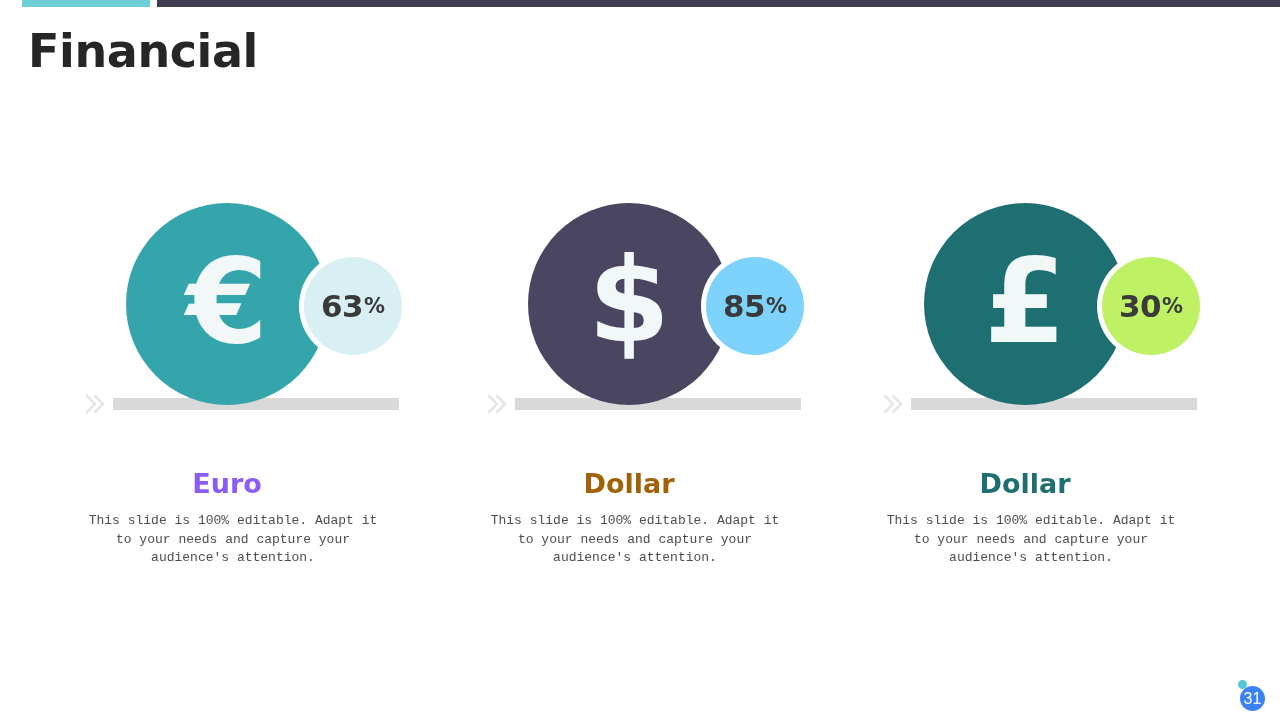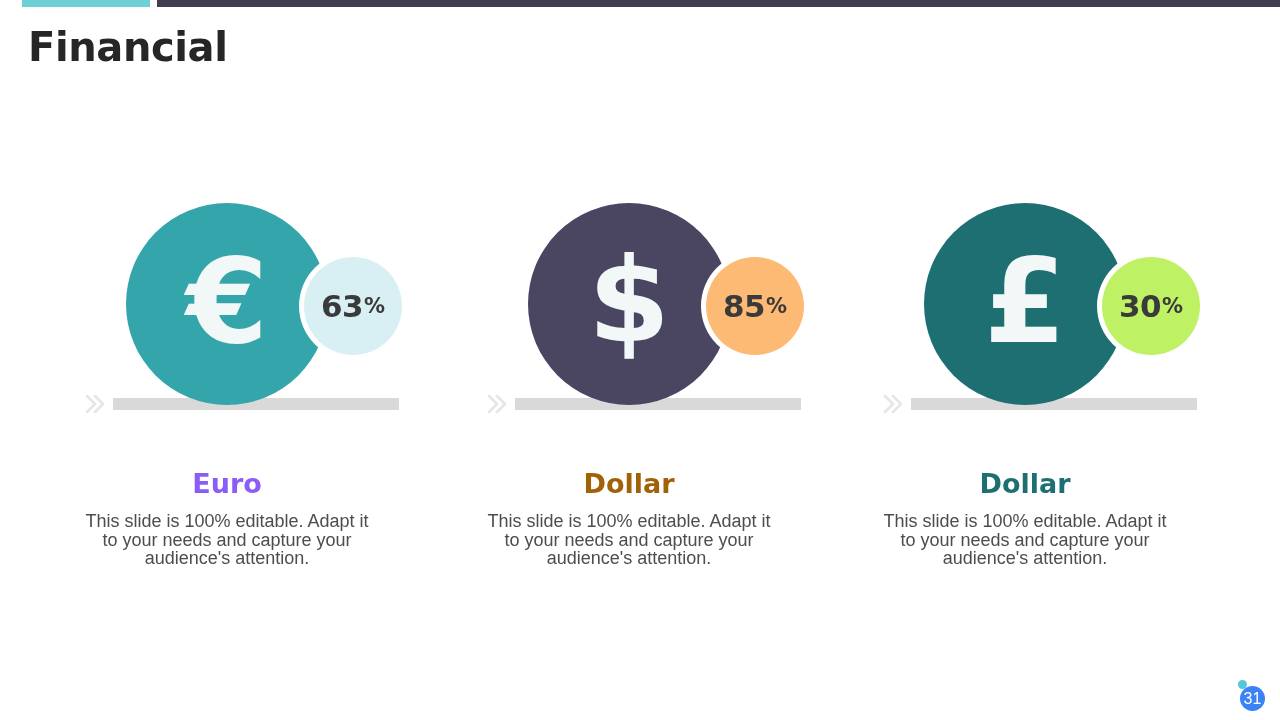--- a/index.html
+++ b/index.html
@@ -39,21 +39,21 @@
     width: 1123px;
     height: 7px;
     background: #3f3d4f;
   }
 
   
   .page-title {
     position: absolute;
     top: 24px;
     left: 28px;
-    font-size: 40px;
+    font-size: 46px;
     font-weight: bold;
     color: #262626;
     letter-spacing: -0.4px;
     font-family: "DejaVu Sans", sans-serif;
   }
 
   
   .cards {
     position: absolute;
     top: 190px;
@@ -162,27 +162,27 @@
     left: 0;
     width: 402px;
     text-align: center;
     font-size: 27px;
     font-weight: bold;
     font-family: "DejaVu Sans", sans-serif;
   }
   .body-text {
     position: absolute;
     top: 322px;
-    left: 51px;
+    left: 57px;
     width: 300px;
     text-align: center;
-    font-size: 18px;
+    font-size: 13px;
     line-height: 18.5px;
     color: #4d4d4d;
-    font-family: Liberation Sans, sans-serif;
+    font-family: Liberation Mono, monospace;
   }
 
   
   .page-badge {
     position: absolute;
     right: 12px;
     bottom: 8px;
     width: 32px;
     height: 32px;
   }
@@ -249,21 +249,21 @@
       <div class="track"></div>
       <div class="chevrons">
         <svg width="24" height="20" viewBox="0 0 24 20" aria-hidden="true">
           <path d="M2 2 L10 10 L2 18" fill="none" stroke="#e6e6e6" stroke-width="2.6" stroke-linecap="round" stroke-linejoin="round"></path>
           <path d="M10 2 L18 10 L10 18" fill="none" stroke="#e6e6e6" stroke-width="2.6" stroke-linecap="round" stroke-linejoin="round"></path>
         </svg>
       </div>
       <div class="big-circle" style="background:#4a4560"></div>
       <div class="glyph">$</div>
       <div class="badge-halo"></div>
-      <div class="badge" style="background:#fdba74">
+      <div class="badge" style="background:#7dd3fc">
         <span class="num">85</span>
           <span class="pct">%</span>
       </div>
     </div>
     <div class="heading" style="color:#a16207">Dollar</div>
     <div class="body-text">This slide is 100% editable. Adapt it to your needs and capture your audience's attention.</div>
   </div>
 
   <div class="card c2">
     <div class="graphic">

